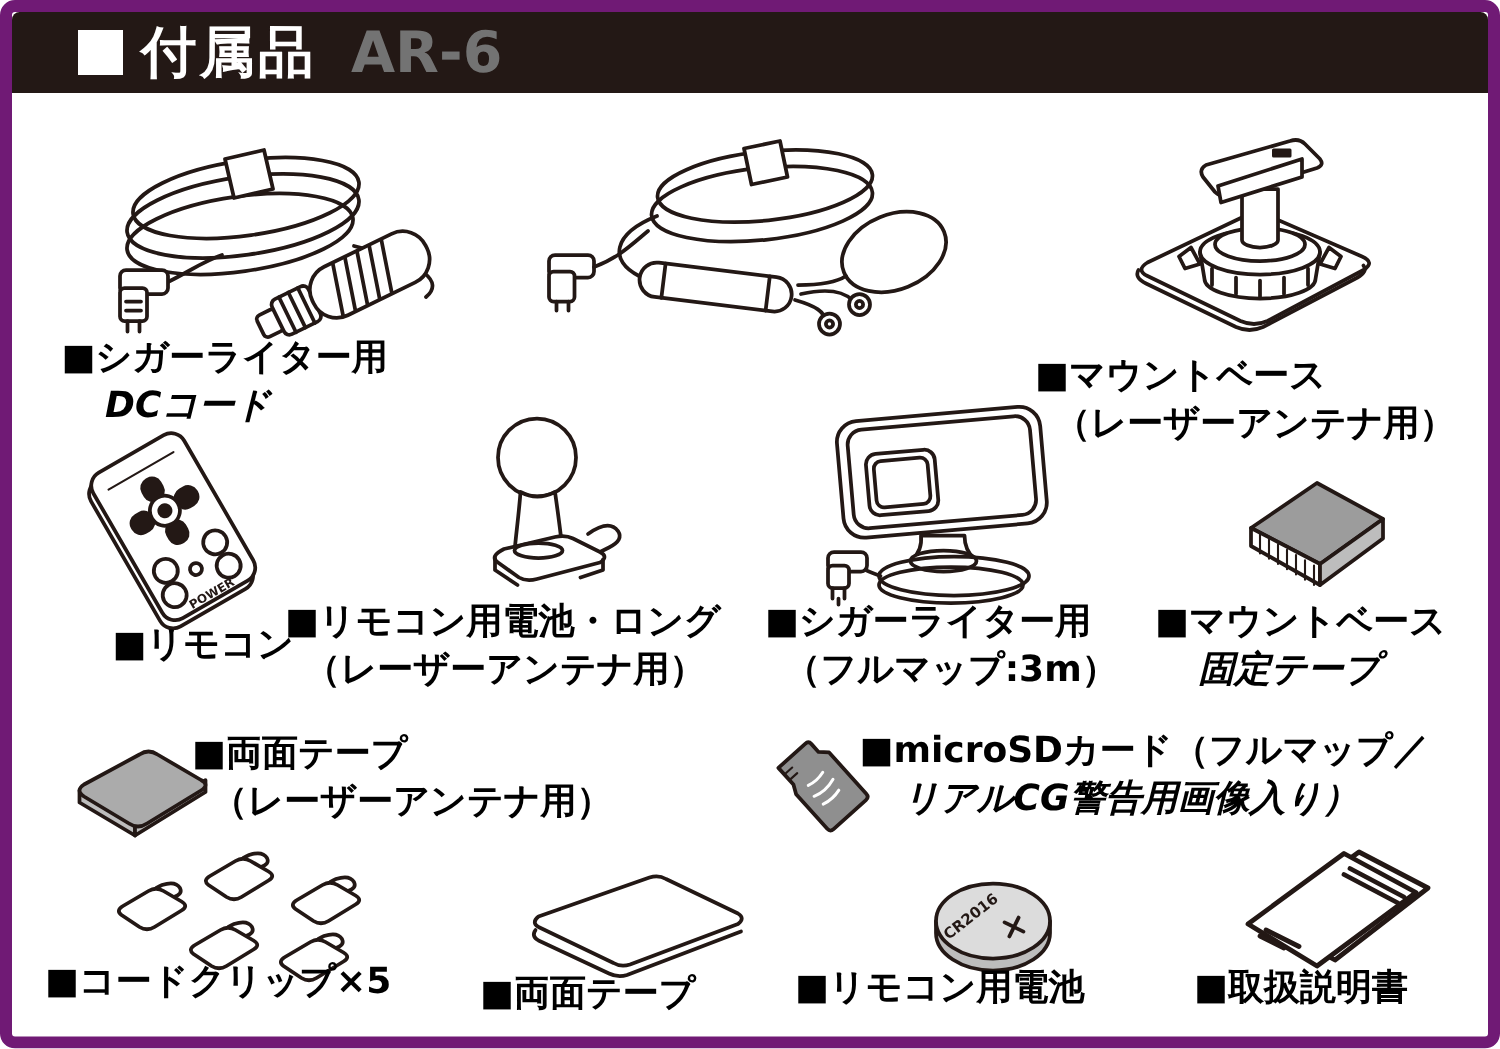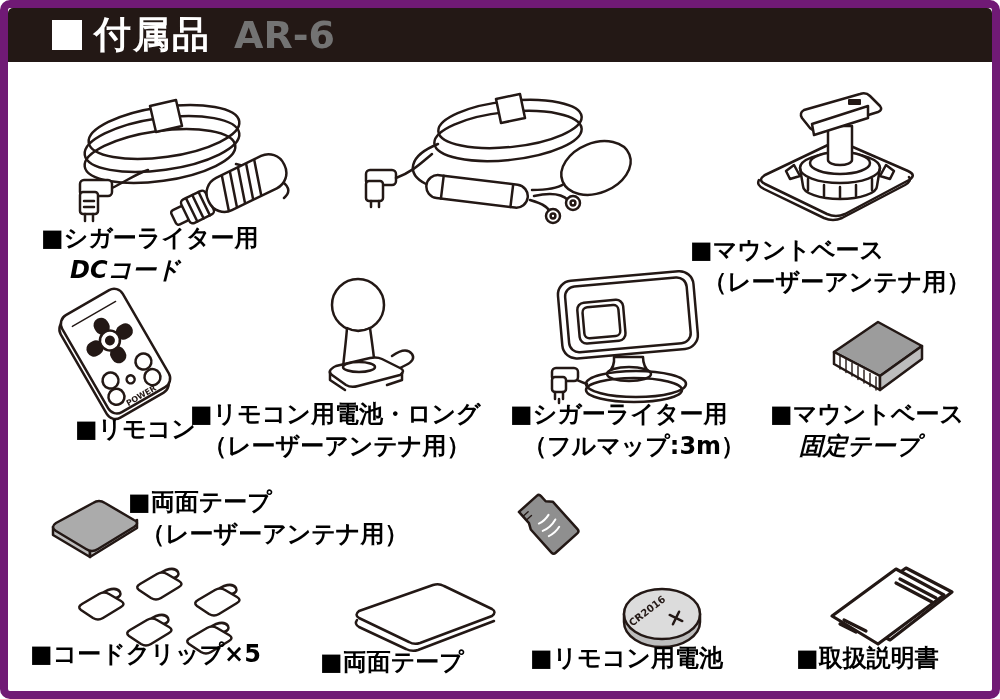--- a/index.html
+++ b/index.html
@@ -247,20 +247,24 @@
   <div class="label l7">
     <div>■マウントベース</div>
     <div class="ind">固定テープ</div>
   </div>
 
   <div class="label l8">
     <div>■両面テープ</div>
     <div class="ind-sm">（レーザーアンテナ用）</div>
   </div>
 
+  <div class="label l9">
+    <div>■microSDカード（フルマップ／</div>
+    <div class="ind">リアルCG警告用画像入り）</div>
+  </div>
 
   <div class="label l10">
     <div>■コードクリップ×5</div>
   </div>
 
   <div class="label l11">
     <div>■両面テープ</div>
   </div>
 
   <div class="label l13">

